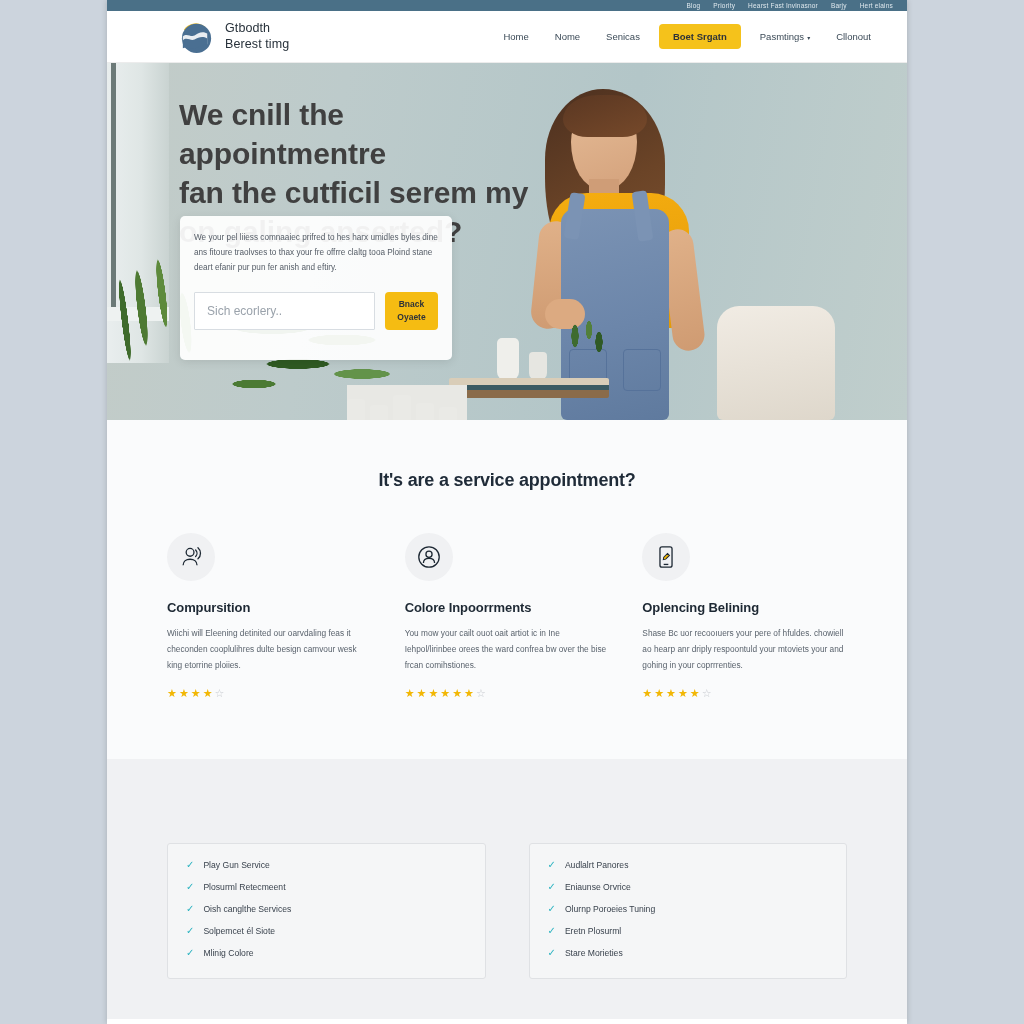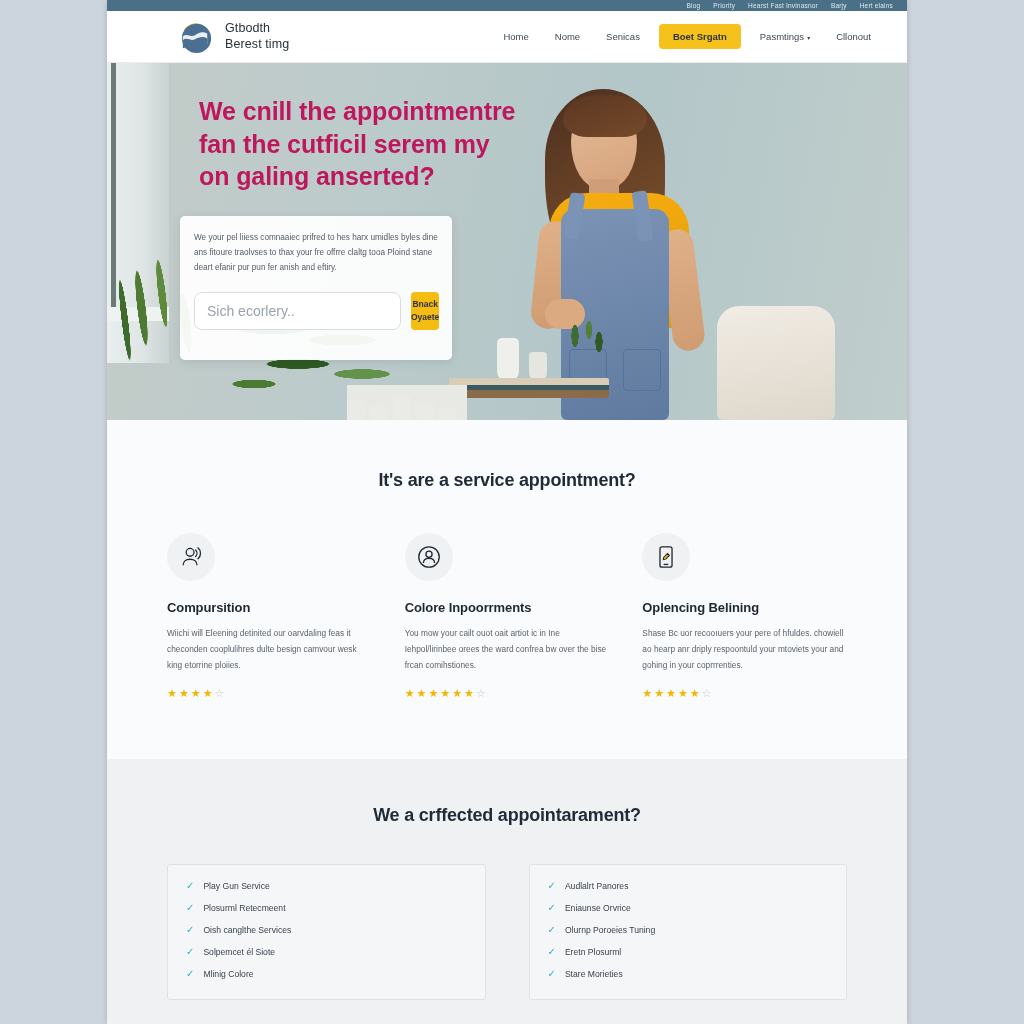--- a/index.html
+++ b/index.html
@@ -228,48 +228,47 @@
     background:
       linear-gradient(180deg,transparent 0 10px,#e8e8e4 10px),
       none;
     display:flex; align-items:flex-end; gap:5px;
   }
   .pot { width:18px; background:#eaeae6; border-radius:3px 3px 2px 2px; }
 
   
   .hero-copy { position:absolute; left:72px; top:32px; width:370px; }
   .hero-title {
-    font-size: 25px;
+    font-size: 30px;
     font-weight: bold;
-    color: #be185d;
+    color: #404040;
     line-height: 1.3;
     letter-spacing: -.1px;
-    margin-left: 20px;
   }
   .hero-card {
     position:absolute; left:73px; top:153px; width:272px;
     background: rgba(255,255,255,.93);
     border-radius: 5px;
     padding: 14px 14px 30px 14px;
     box-shadow: 0 2px 10px rgba(0,0,0,.10);
   }
   .hero-body {
     font-size: 8.2px;
     line-height: 1.85;
     color: #545c66;
     filter: blur(.4px);
   }
   .hero-form { display:flex; gap:10px; margin-top: 16px; align-items:stretch; }
   .hero-input {
     flex: 1;
     border: 1px solid #d8dde2;
-    border-radius: 8px;
+    border-radius: 1px;
     background:#fff;
     padding: 0 12px;
-    font-size: 14px;
+    font-size: 12px;
     color: #9aa2ab;
     font-family: "Liberation Sans", sans-serif;
     height: 38px;
     filter: blur(.3px);
   }
   .hero-input::placeholder { color:#9aa2ab; }
   .hero-btn {
     width: 66px;
     background: #f5bc12;
     border: none;
@@ -520,21 +519,20 @@
           <span class="star">★</span>
           <span class="star">★</span>
           <span class="star empty">☆</span>
         </div>
       </div>
 
     </div>
   </div>
 
   <div class="checks">
-    <div class="section-title">We a crffected appointarament?</div>
 
     <div class="check-row">
 
       <div class="check-card">
         <div class="check-item">
           <span class="check-mark">✓</span>
           <span class="check-label">Play Gun Service</span>
         </div>
         <div class="check-item">
           <span class="check-mark">✓</span>

